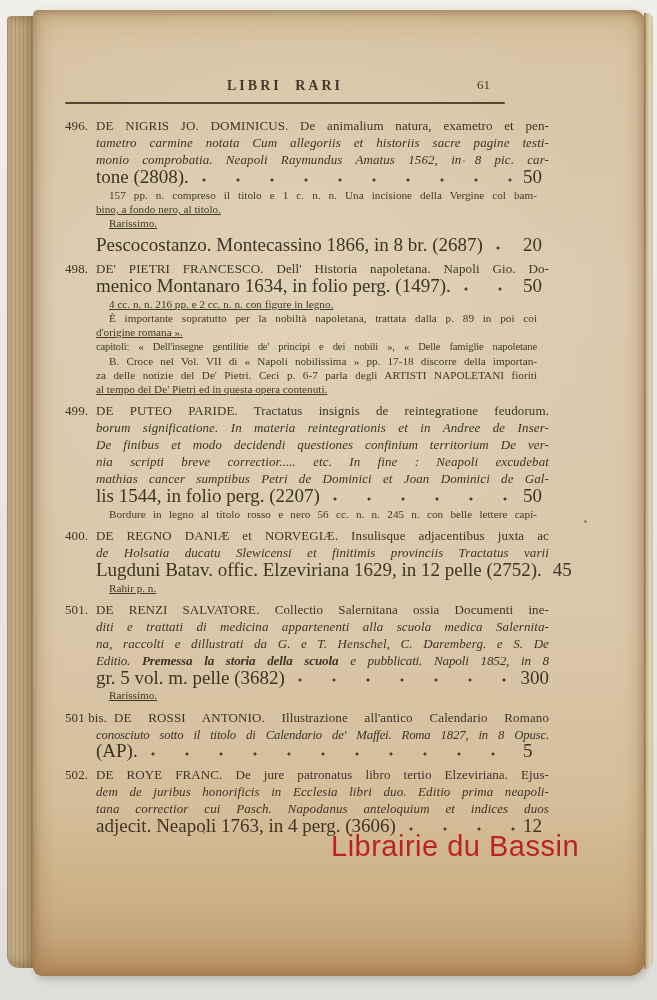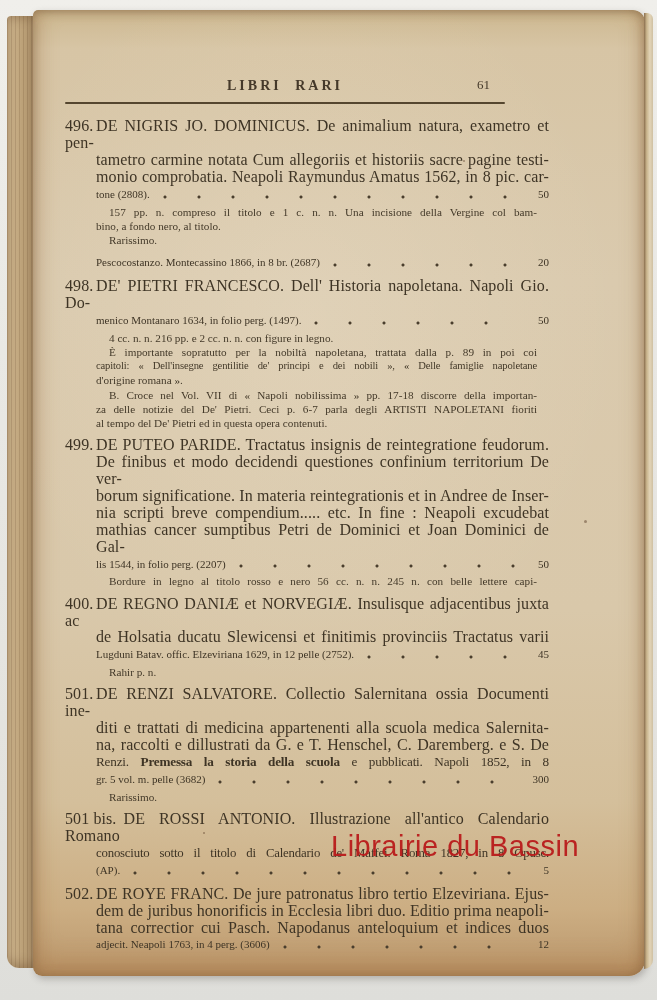--- a/index.html
+++ b/index.html
@@ -44,44 +44,44 @@
   .running-head{position:relative;height:22px;}
   .running-title{
     width:400px;margin-left:20px;text-align:center;
     font-size:14px;font-weight:bold;letter-spacing:3px;word-spacing:7px;color:#45392a;
   }
   .page-num{position:absolute;left:412px;top:-1px;font-size:13px;color:#45392a;}
   .head-rule{width:440px;height:2px;margin-top:2px;background:#55462f;border-radius:1px;}
   .entries{margin-top:14px;}
   .entry{margin-bottom:7px;}
   .bline{
-    font-size:16px;line-height:16.9px;letter-spacing:.1px;
+    font-size:13px;line-height:16.9px;letter-spacing:.1px;
     text-align:justify;text-align-last:justify;
   }
   .bline.tight{font-size:12.8px;letter-spacing:-.2px;}
   .bline.tight2{font-size:13.2px;letter-spacing:-.2px;}
   .enum{display:inline-block;min-width:31px;}
   .wide-num .enum{min-width:0;padding-right:7px;}
-  .cont{margin-left:31px;}
-  .priceline{display:flex;align-items:baseline;margin-left:31px;font-size:11px;line-height:16.9px;}
+  .cont{margin-left:31px;font-style:italic;}
+  .priceline{display:flex;align-items:baseline;margin-left:31px;font-size:19px;line-height:16.9px;}
   .priceline .lt{white-space:nowrap;}
   .leader{
     flex:1;align-self:stretch;margin:0 6px 0 5px;
     background-image:radial-gradient(circle at 2px 2px,#4a3e2d 1.25px,rgba(0,0,0,0) 1.8px);
     background-size:34px 4px;background-repeat:repeat-x;
     background-position:8px calc(100% - 4px);
   }
-  .price{min-width:26px;text-align:right;}
+  .price{min-width:26px;text-align:left;}
   .notes{margin:2px 12px 1px 31px;}
   .nline{
     font-size:11.2px;line-height:14.2px;color:#433929;
     text-align:justify;text-align-last:justify;
   }
   .nline.ind{text-indent:13px;}
-  .nline.end{text-align-last:auto;}
+  .nline.end{text-align-last:auto;text-decoration:underline;}
   .nline.ntight{font-size:10.6px;letter-spacing:-.15px;}
   .bold-seg{font-weight:bold;}
   
   .watermark{
     position:absolute;left:331px;top:830px;z-index:9;
     font-family:"Liberation Sans","DejaVu Sans",sans-serif;
     font-size:29px;letter-spacing:.5px;white-space:nowrap;opacity:.95;
   }
 </style>
 </head>
@@ -132,33 +132,33 @@
         <article class="entry">
           <div class="bline"><span class="enum">498.</span><span>DE' PIETRI FRANCESCO. Dell' Historia napoletana. Napoli Gio. Do-</span></div>
           <div class="priceline">
             <span class="lt">menico Montanaro 1634, in folio perg. (1497).</span>
             <span class="leader"></span>
             <span class="price">50</span>
           </div>
           <div class="notes">
             <div class="nline ind end">4 cc. n. n. 216 pp. e 2 cc. n. n. con figure in legno.</div>
             <div class="nline ind">È importante sopratutto per la nobiltà napoletana, trattata dalla p. 89 in poi coi</div>
+            <div class="nline end">d'origine romana ».</div>
             <div class="nline ntight">capitoli: « Dell'insegne gentilitie de' principi e dei nobili », « Delle famiglie napoletane</div>
-            <div class="nline end">d'origine romana ».</div>
             <div class="nline ind">B. Croce nel Vol. VII di « Napoli nobilissima » pp. 17-18 discorre della importan-</div>
             <div class="nline">za delle notizie del De' Pietri. Ceci p. 6-7 parla degli ARTISTI NAPOLETANI fioriti</div>
             <div class="nline end">al tempo del De' Pietri ed in questa opera contenuti.</div>
           </div>
         </article>
 
         <article class="entry">
           <div class="bline"><span class="enum">499.</span><span>DE PUTEO PARIDE. Tractatus insignis de reintegratione feudorum.</span></div>
+          <div class="bline cont">borum significatione. In materia reintegrationis et in Andree de Inser-</div>
           <div class="bline cont">De finibus et modo decidendi questiones confinium territorium De ver-</div>
-          <div class="bline cont">borum significatione. In materia reintegrationis et in Andree de Inser-</div>
-          <div class="bline cont">nia scripti breve compendium..... etc. In fine : Neapoli excudebat</div>
+          <div class="bline cont">nia scripti breve correctior..... etc. In fine : Neapoli excudebat</div>
           <div class="bline cont">mathias cancer sumptibus Petri de Dominici et Joan Dominici de Gal-</div>
           <div class="priceline">
             <span class="lt">lis 1544, in folio perg. (2207)</span>
             <span class="leader"></span>
             <span class="price">50</span>
           </div>
           <div class="notes">
             <div class="nline ind">Bordure in legno al titolo rosso e nero 56 cc. n. n. 245 n. con belle lettere capi-</div>
           </div>
         </article>
@@ -173,21 +173,21 @@
           </div>
           <div class="notes">
             <div class="nline ind end">Rahir p. n.</div>
           </div>
         </article>
 
         <article class="entry">
           <div class="bline"><span class="enum">501.</span><span>DE RENZI SALVATORE. Collectio Salernitana ossia Documenti ine-</span></div>
           <div class="bline cont">diti e trattati di medicina appartenenti alla scuola medica Salernita-</div>
           <div class="bline cont">na, raccolti e dillustrati da G. e T. Henschel, C. Daremberg. e S. De</div>
-          <div class="bline cont tight2"><span>Renzi.</span> <span class="bold-seg">Premessa la storia della scuola</span> <span>e pubblicati. Napoli 1852, in 8</span></div>
+          <div class="bline cont tight2"><span>Editio.</span> <span class="bold-seg">Premessa la storia della scuola</span> <span>e pubblicati. Napoli 1852, in 8</span></div>
           <div class="priceline">
             <span class="lt">gr. 5 vol. m. pelle (3682)</span>
             <span class="leader"></span>
             <span class="price">300</span>
           </div>
           <div class="notes">
             <div class="nline ind end">Rarissimo.</div>
           </div>
         </article>
 

